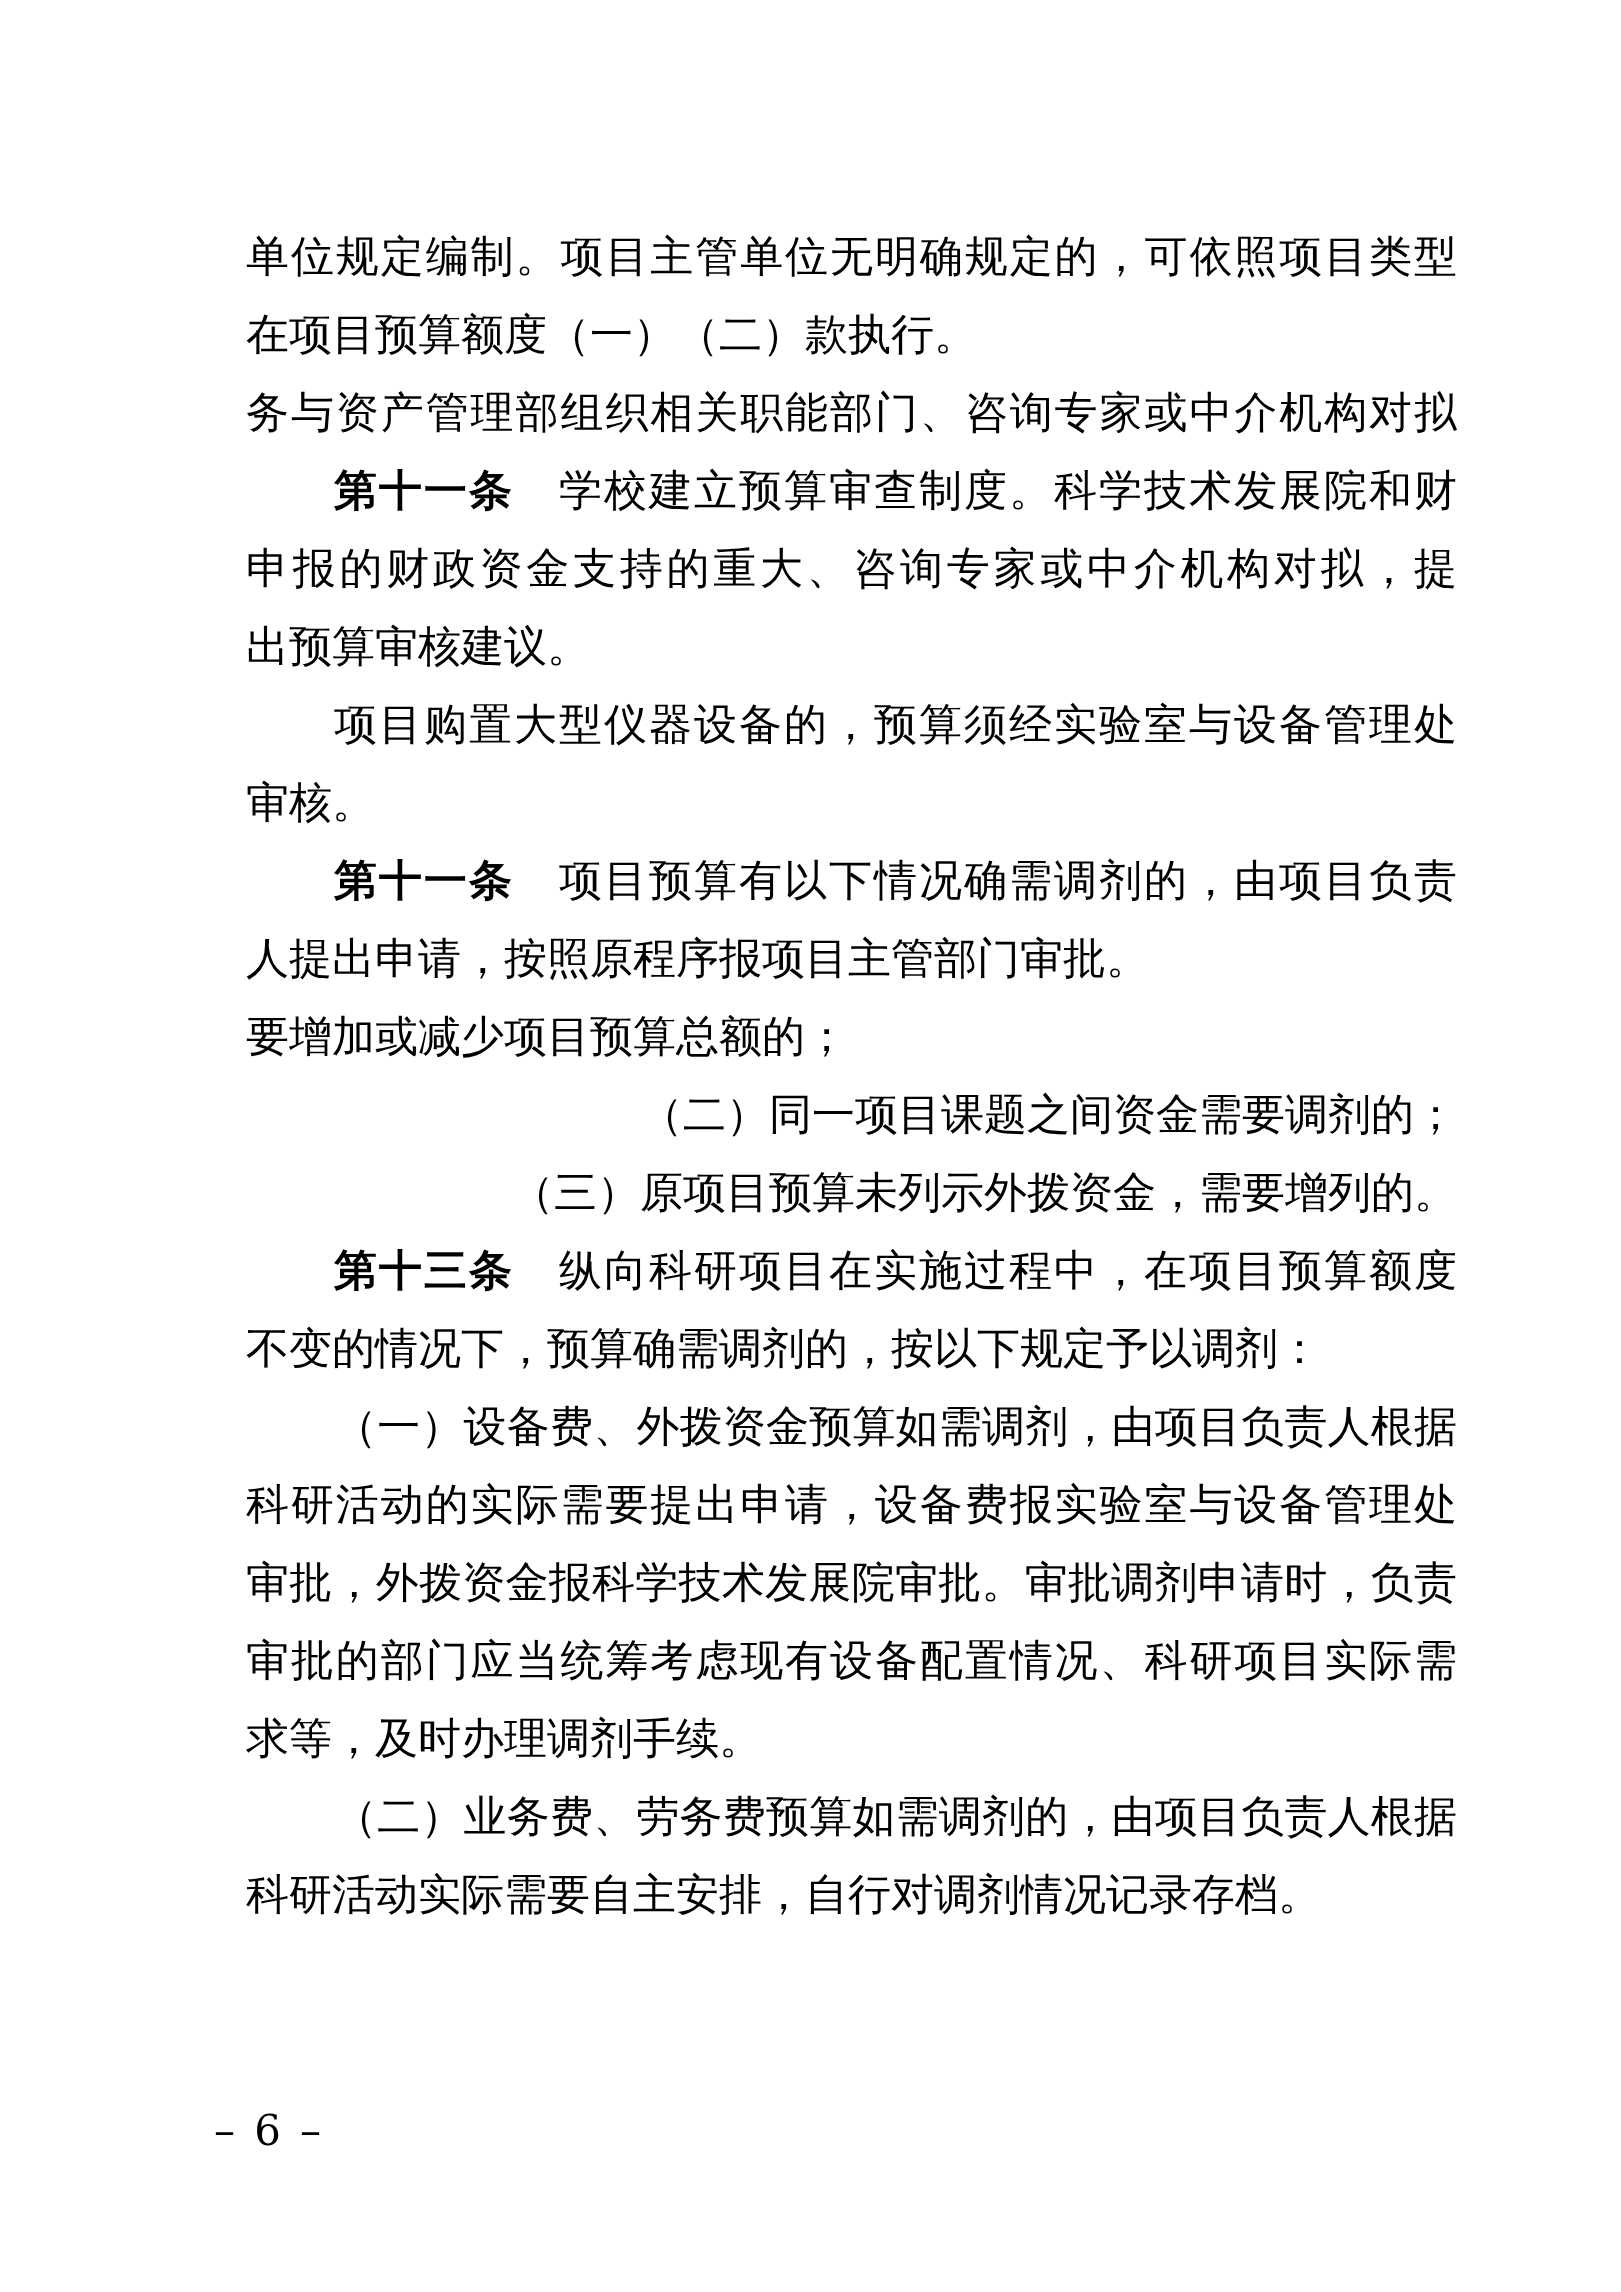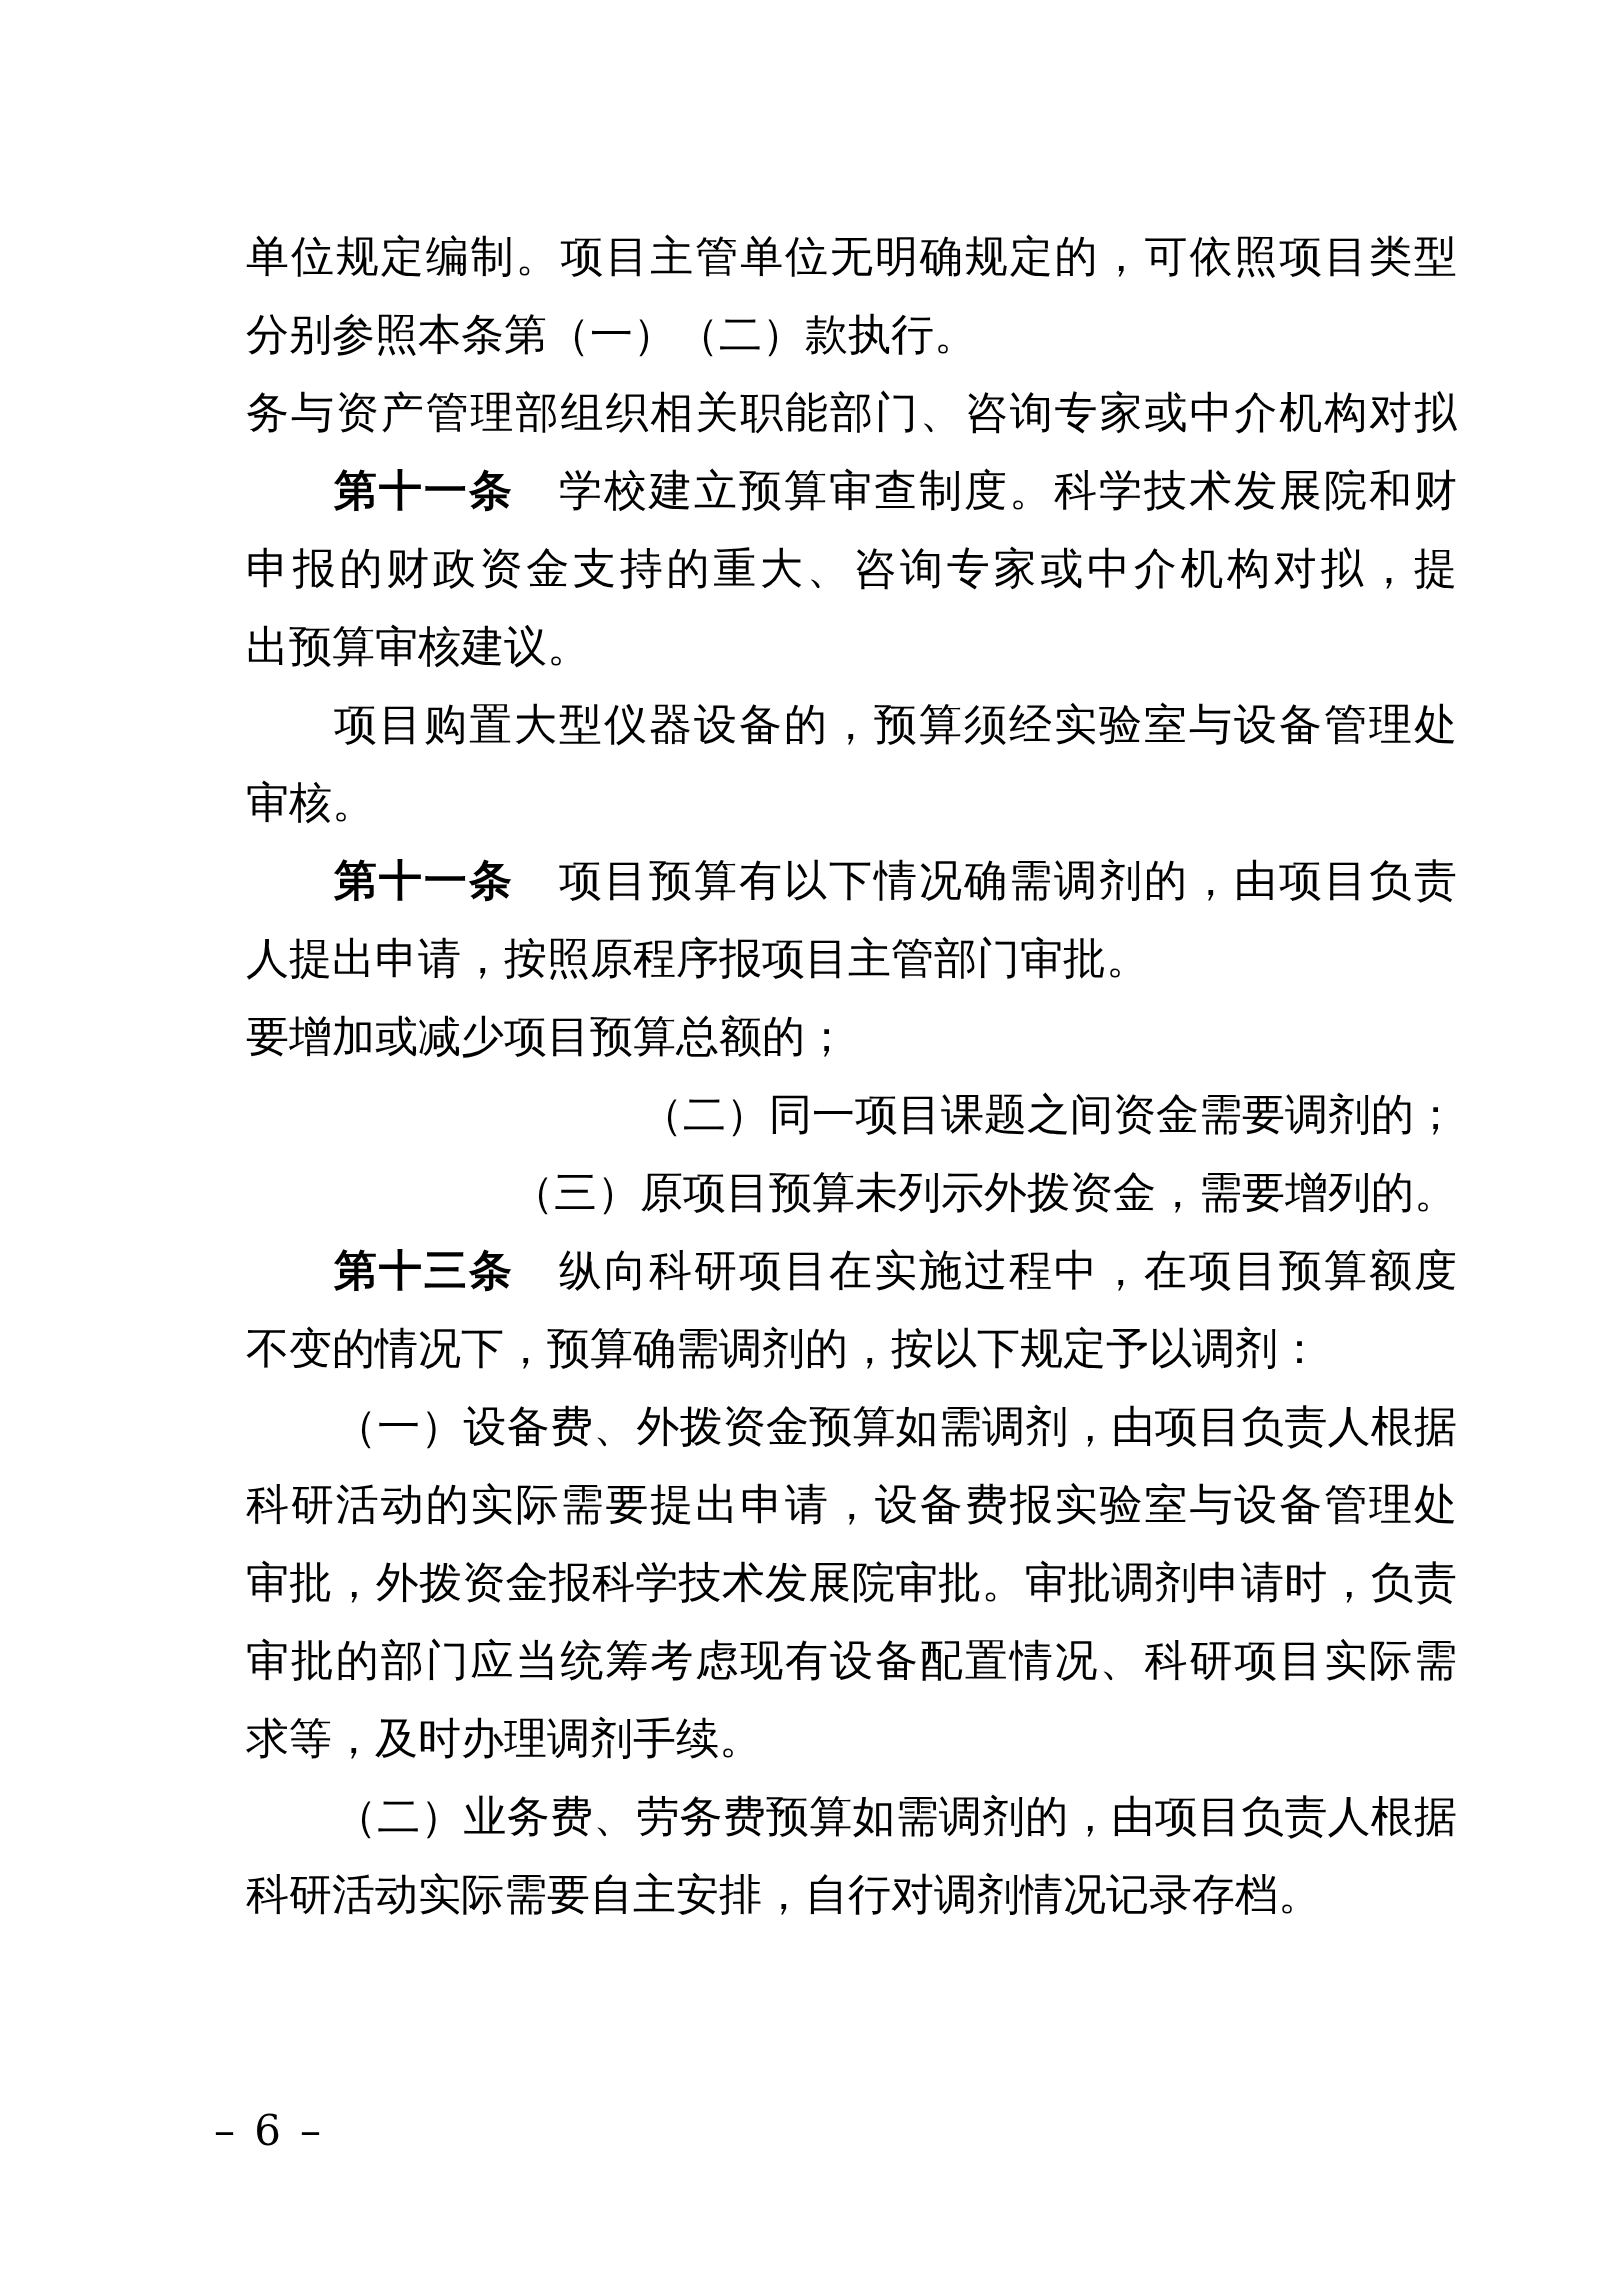--- a/index.html
+++ b/index.html
@@ -56,21 +56,21 @@
     color: #000000;
   }
 </style>
 </head>
 <body>
 
 <div class="page">
   <main class="doc">
       <div class="para">
         <div class="line just">单位规定编制。项目主管单位无明确规定的，可依照项目类型</div>
-        <div class="line">分别参照本条第（一）（二）款执行。</div>
+        <div class="line">在项目预算额度（一）（二）款执行。</div>
       </div>
       <div class="para">
         <div class="line just">务与资产管理部组织相关职能部门、咨询专家或中介机构对拟</div>
         <div class="line just ind"><b class="art">第十一条</b>学校建立预算审查制度。科学技术发展院和财</div>
         <div class="line just">申报的财政资金支持的重大、咨询专家或中介机构对拟，提</div>
         <div class="line">出预算审核建议。</div>
       </div>
       <div class="para">
         <div class="line just ind">项目购置大型仪器设备的，预算须经实验室与设备管理处</div>
         <div class="line">审核。</div>

